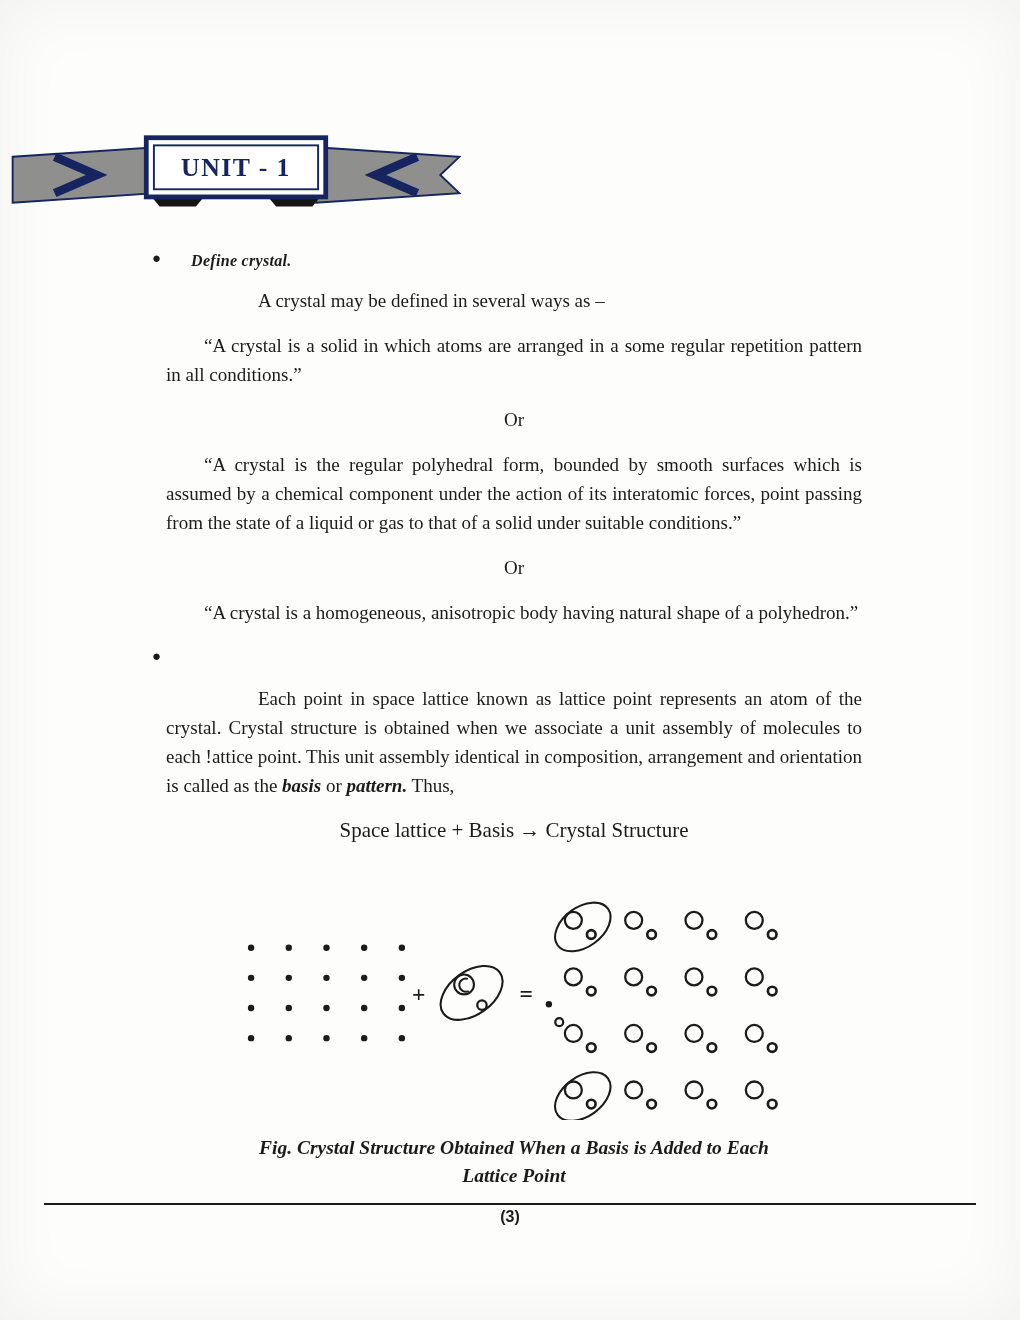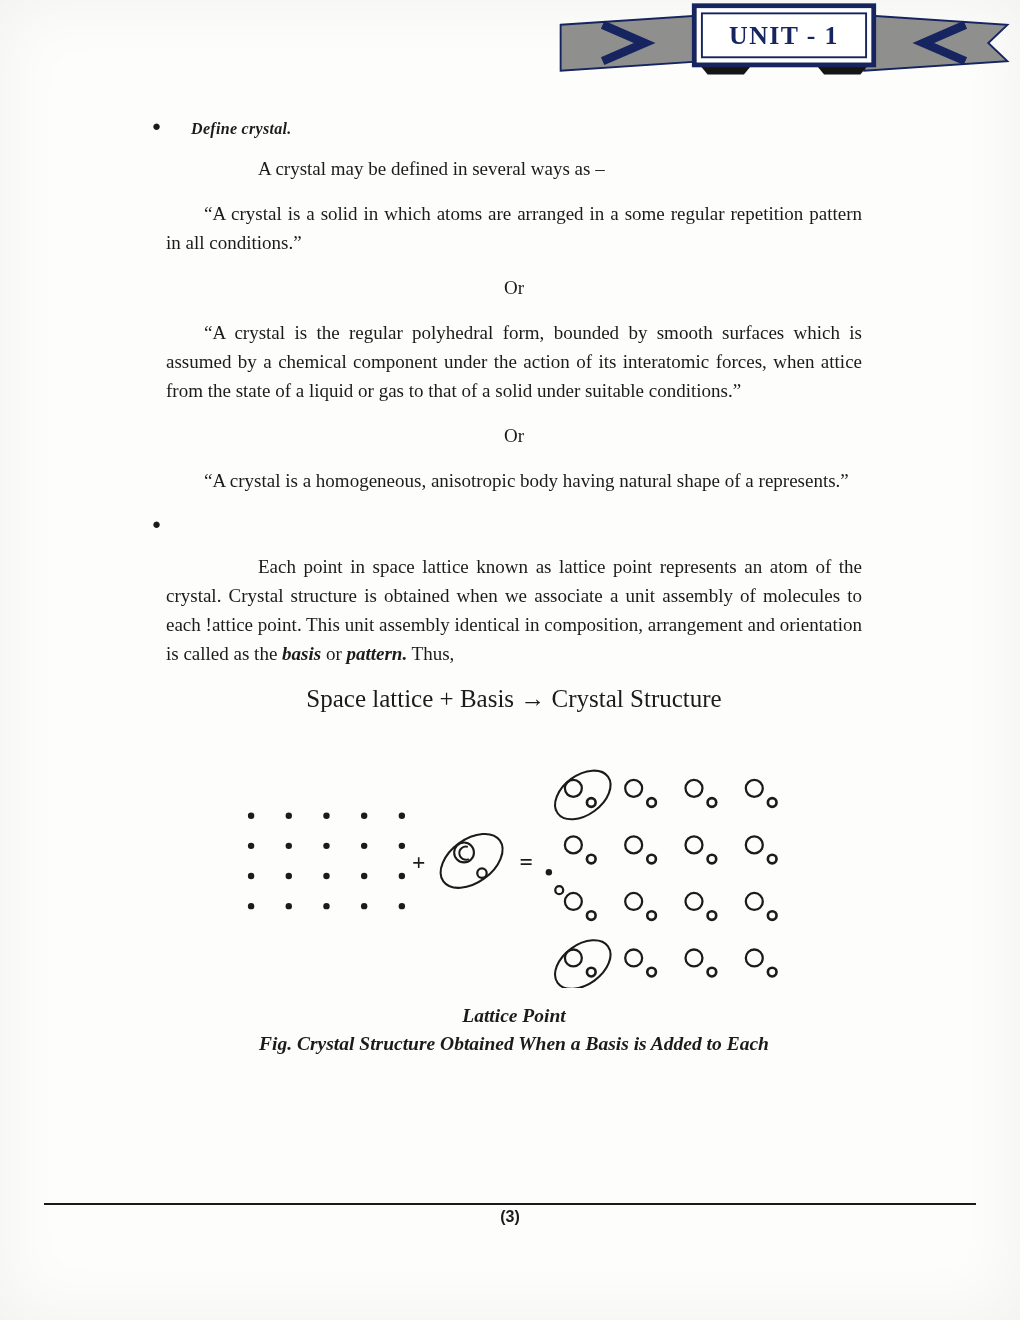--- a/index.html
+++ b/index.html
@@ -4,37 +4,37 @@
 <style>
   * { box-sizing: border-box; }
   html,body { margin:0; padding:0; background:#ffffff; }
   .page {
     width:1020px; height:1320px; margin:0 auto; position:relative;
     background:#fdfdfc; overflow:hidden;
     font-family:"Liberation Serif", serif; color:#1b1b1b;
     box-shadow: inset 0 0 70px rgba(0,0,0,0.05);
   }
   
-  .banner-wrap { display:flex; justify-content:flex-end; }
+  .banner-wrap { display:flex; justify-content:flex-start; padding-top:132px; }
   .banner-svg { width:472px; height:84px; }
   .banner-text {
     font-family:"Liberation Serif", serif; font-weight:700; font-size:27px;
     fill:#16245f; letter-spacing:1.5px;
   }
   
   .content { padding:36px 142px 0 150px; }
   .heading-row { display:flex; align-items:baseline; gap:30px; margin:0 0 8px 2px; }
   .heading-row.second { margin-top:24px; }
   .bullet { font-size:15px; position:relative; top:-3px; }
   .heading { font-size:16px; font-style:italic; font-weight:700; margin:0; letter-spacing:.3px; }
   .para { font-size:19px; line-height:29px; margin:16px; text-align:justify; }
   .indent { text-indent:38px; }
   .indent-deep { text-indent:92px; }
   .or-line { font-size:19px; line-height:29px; margin:0; text-align:center; text-indent:0; }
-  .equation { font-size:25px; line-height:29px; margin:8px 0 0 0; text-align:center; text-indent:0; }
+  .equation { font-size:21px; line-height:29px; margin:8px 0 0 0; text-align:center; text-indent:0; }
   .bold-italic { font-weight:700; font-style:italic; }
   
   .figure-wrap { display:flex; justify-content:center; margin-top:16px; }
   #fig-canvas { width:556px; height:auto; }
   .fig-op { font-family:"Liberation Serif", serif; font-size:25px; font-weight:700; fill:#1b1b1b; }
   .caption { margin-top:14px; text-align:center; font-weight:700; font-style:italic;
              font-size:19.5px; line-height:28px; }
   
   .footer { position:absolute; left:44px; right:44px; top:1203px; text-align:center; }
   .footer-line { border-top:2.5px solid #1a1a1a; height:0; margin:0 0 3px 0; }
@@ -62,23 +62,23 @@
   <div class="content">
 
     <div class="heading-row">
       <span class="bullet">●</span>
       <h2 class="heading">Define crystal.</h2>
     </div>
 
     <p class="para indent-deep">A crystal may be defined in several ways as –</p>
     <p class="para indent">“A crystal is a solid in which atoms are arranged in a some regular repetition pattern in all conditions.”</p>
     <p class="or-line">Or</p>
-    <p class="para indent">“A crystal is the regular polyhedral form, bounded by smooth surfaces which is assumed by a chemical component under the action of its interatomic forces, when attice from the state of a liquid or gas to that of a solid under suitable conditions.”</p>
+    <p class="para indent">“A crystal is the regular polyhedral form, bounded by smooth surfaces which is assumed by a chemical component under the action of its interatomic forces, point passing from the state of a liquid or gas to that of a solid under suitable conditions.”</p>
     <p class="or-line">Or</p>
-    <p class="para indent">“A crystal is a homogeneous, anisotropic body having natural shape of a represents.”</p>
+    <p class="para indent">“A crystal is a homogeneous, anisotropic body having natural shape of a polyhedron.”</p>
 
     <div class="heading-row second">
       <span class="bullet">●</span>
     </div>
 
     <p class="para indent-deep"><span>Each point in space lattice known as lattice point represents an atom of the crystal. Crystal structure is obtained when we associate a unit assembly of molecules to each !attice point. This unit assembly identical in composition, arrangement and orientation is called as the </span><span class="bold-italic">basis</span><span> or </span><span class="bold-italic">pattern.</span><span> Thus,</span></p>
 
     <p class="equation">Space lattice + Basis → Crystal Structure</p>
 
     <div class="figure-wrap">
@@ -148,22 +148,22 @@
             <circle cx="441" cy="258" r="4.6" stroke-width="2.8"></circle>
             <circle cx="486" cy="243" r="9" stroke-width="2.4"></circle>
             <circle cx="505" cy="258" r="4.6" stroke-width="2.8"></circle>
             <circle cx="550" cy="243" r="9" stroke-width="2.4"></circle>
             <circle cx="569" cy="258" r="4.6" stroke-width="2.8"></circle>
           </g>
         </svg>
     </div>
 
     <div class="caption">
+      <div>Fig. Crystal Structure Obtained When a Basis is Added to Each</div>
       <div>Lattice Point</div>
-      <div>Fig. Crystal Structure Obtained When a Basis is Added to Each</div>
     </div>
 
   </div>
 
   <div class="footer">
     <div class="footer-line"></div>
     <p class="page-number">(3)</p>
   </div>
 
 </div>

